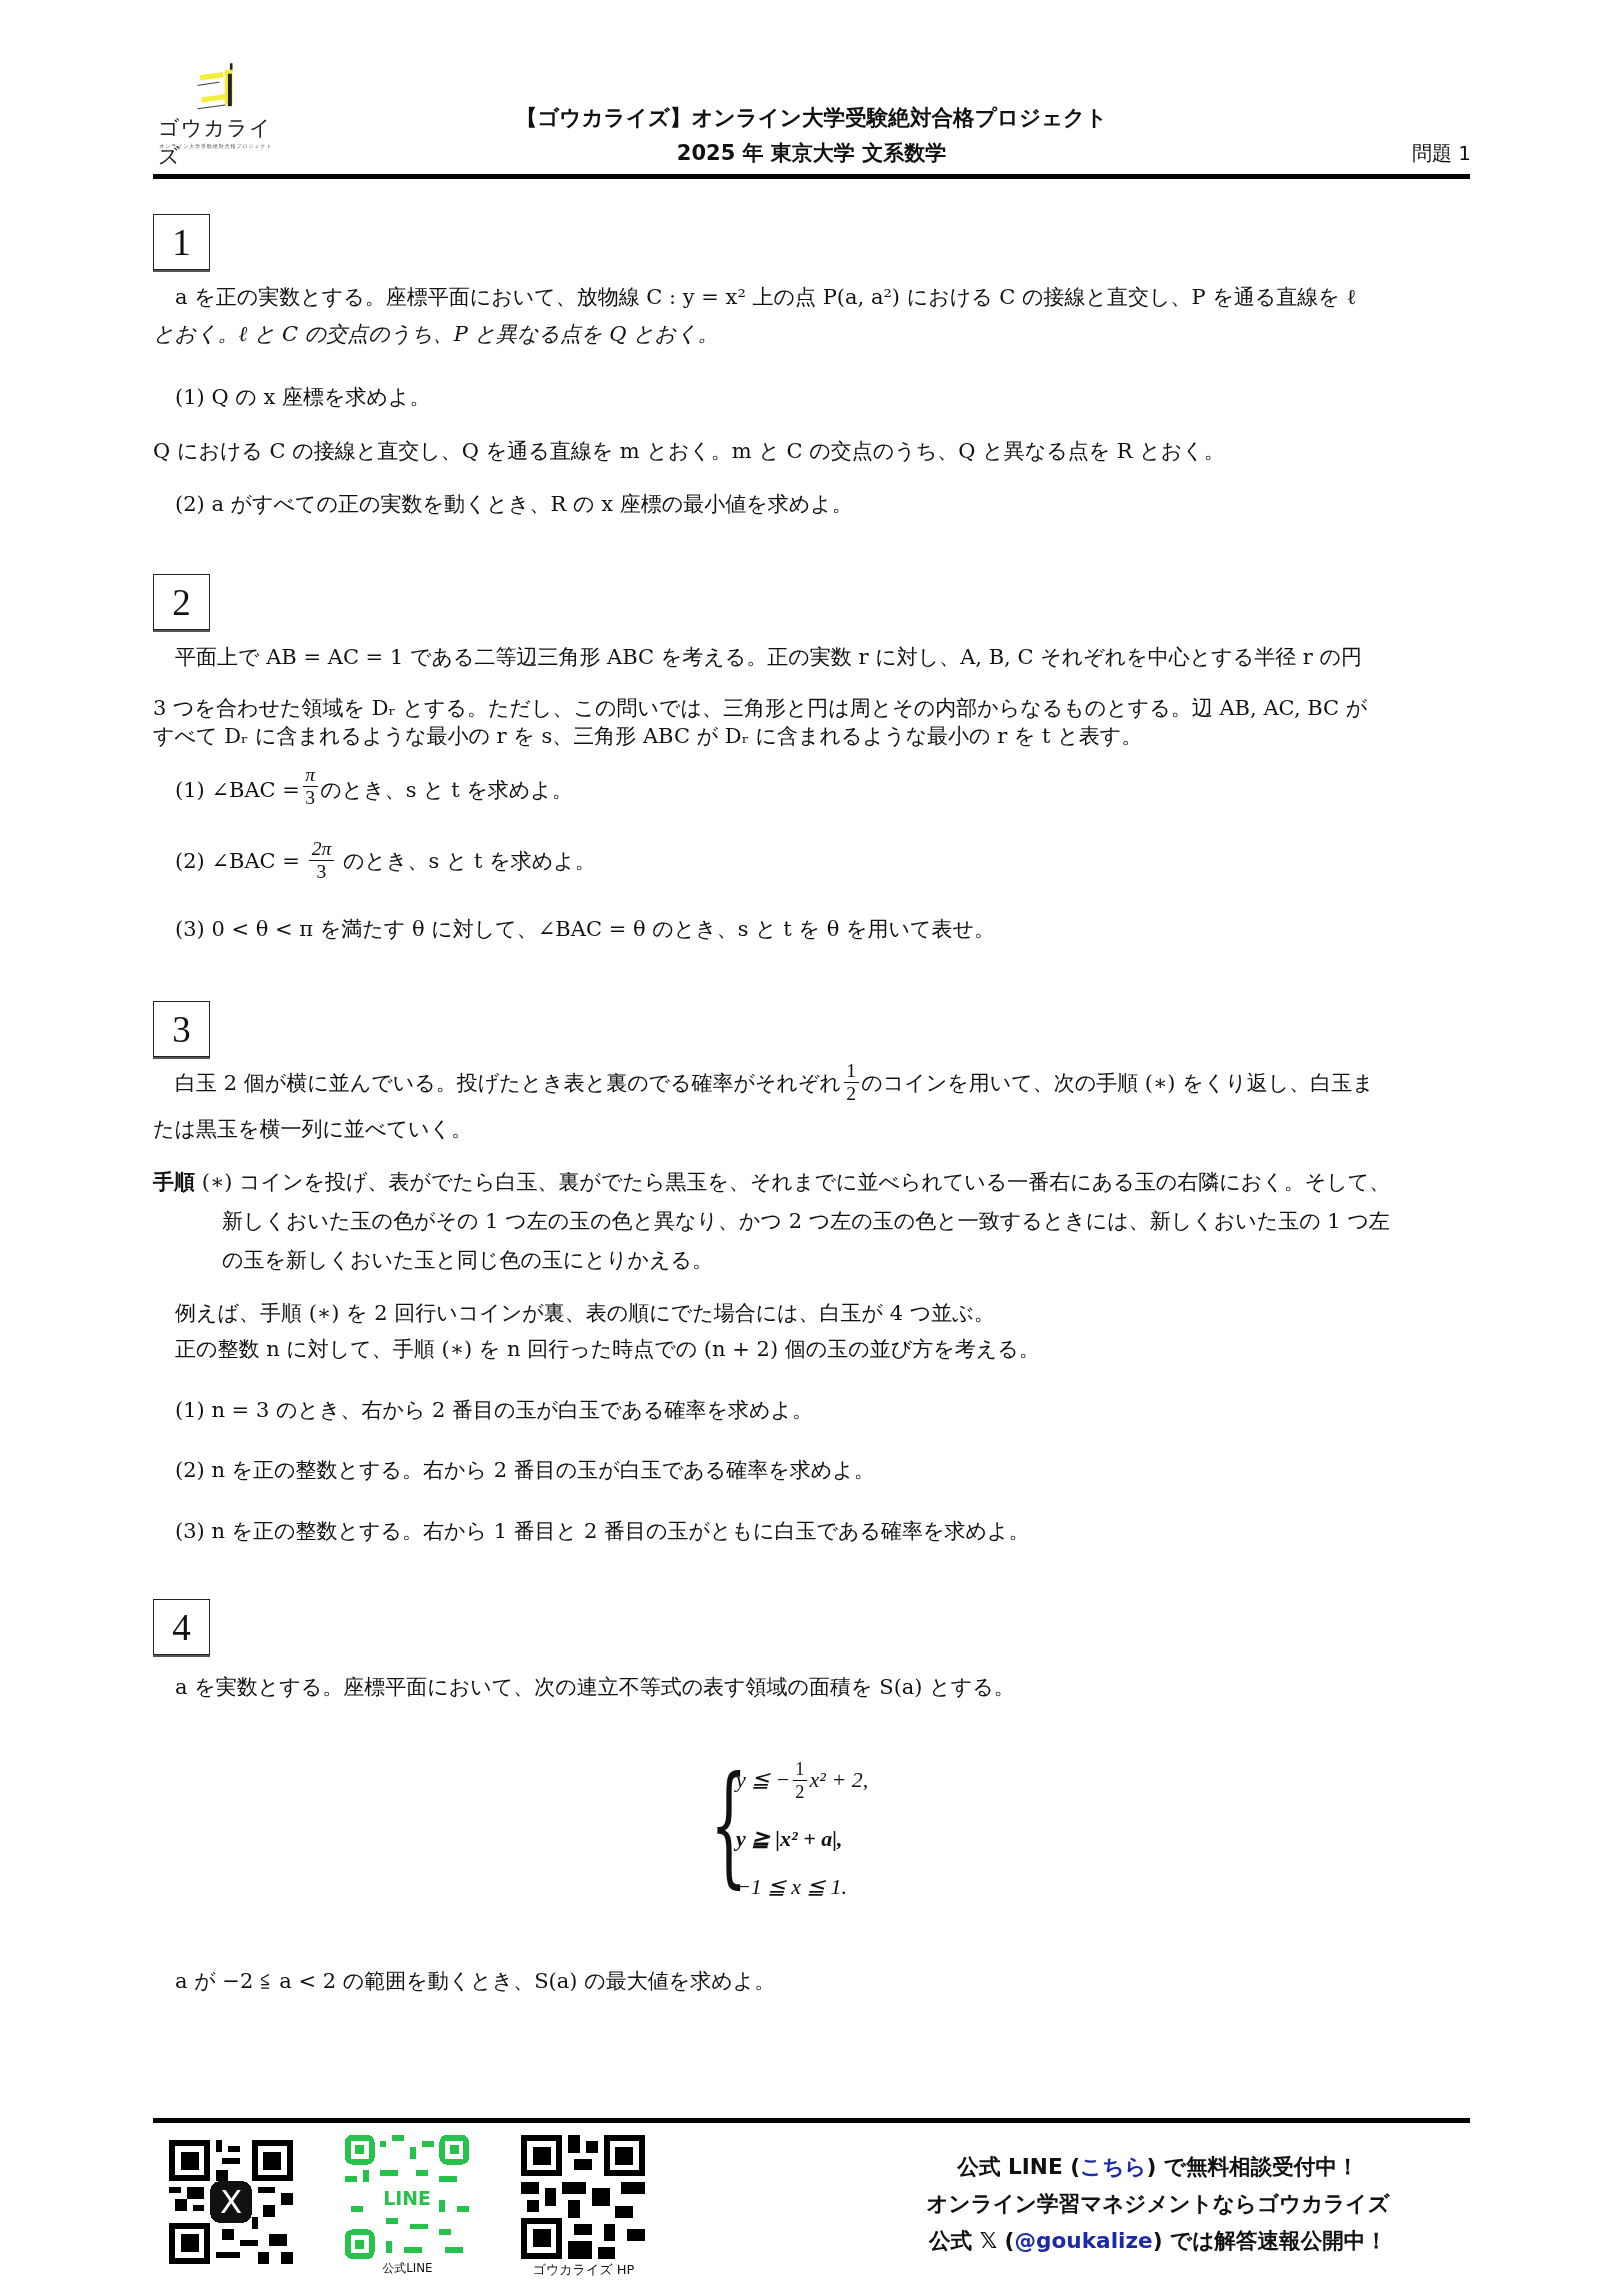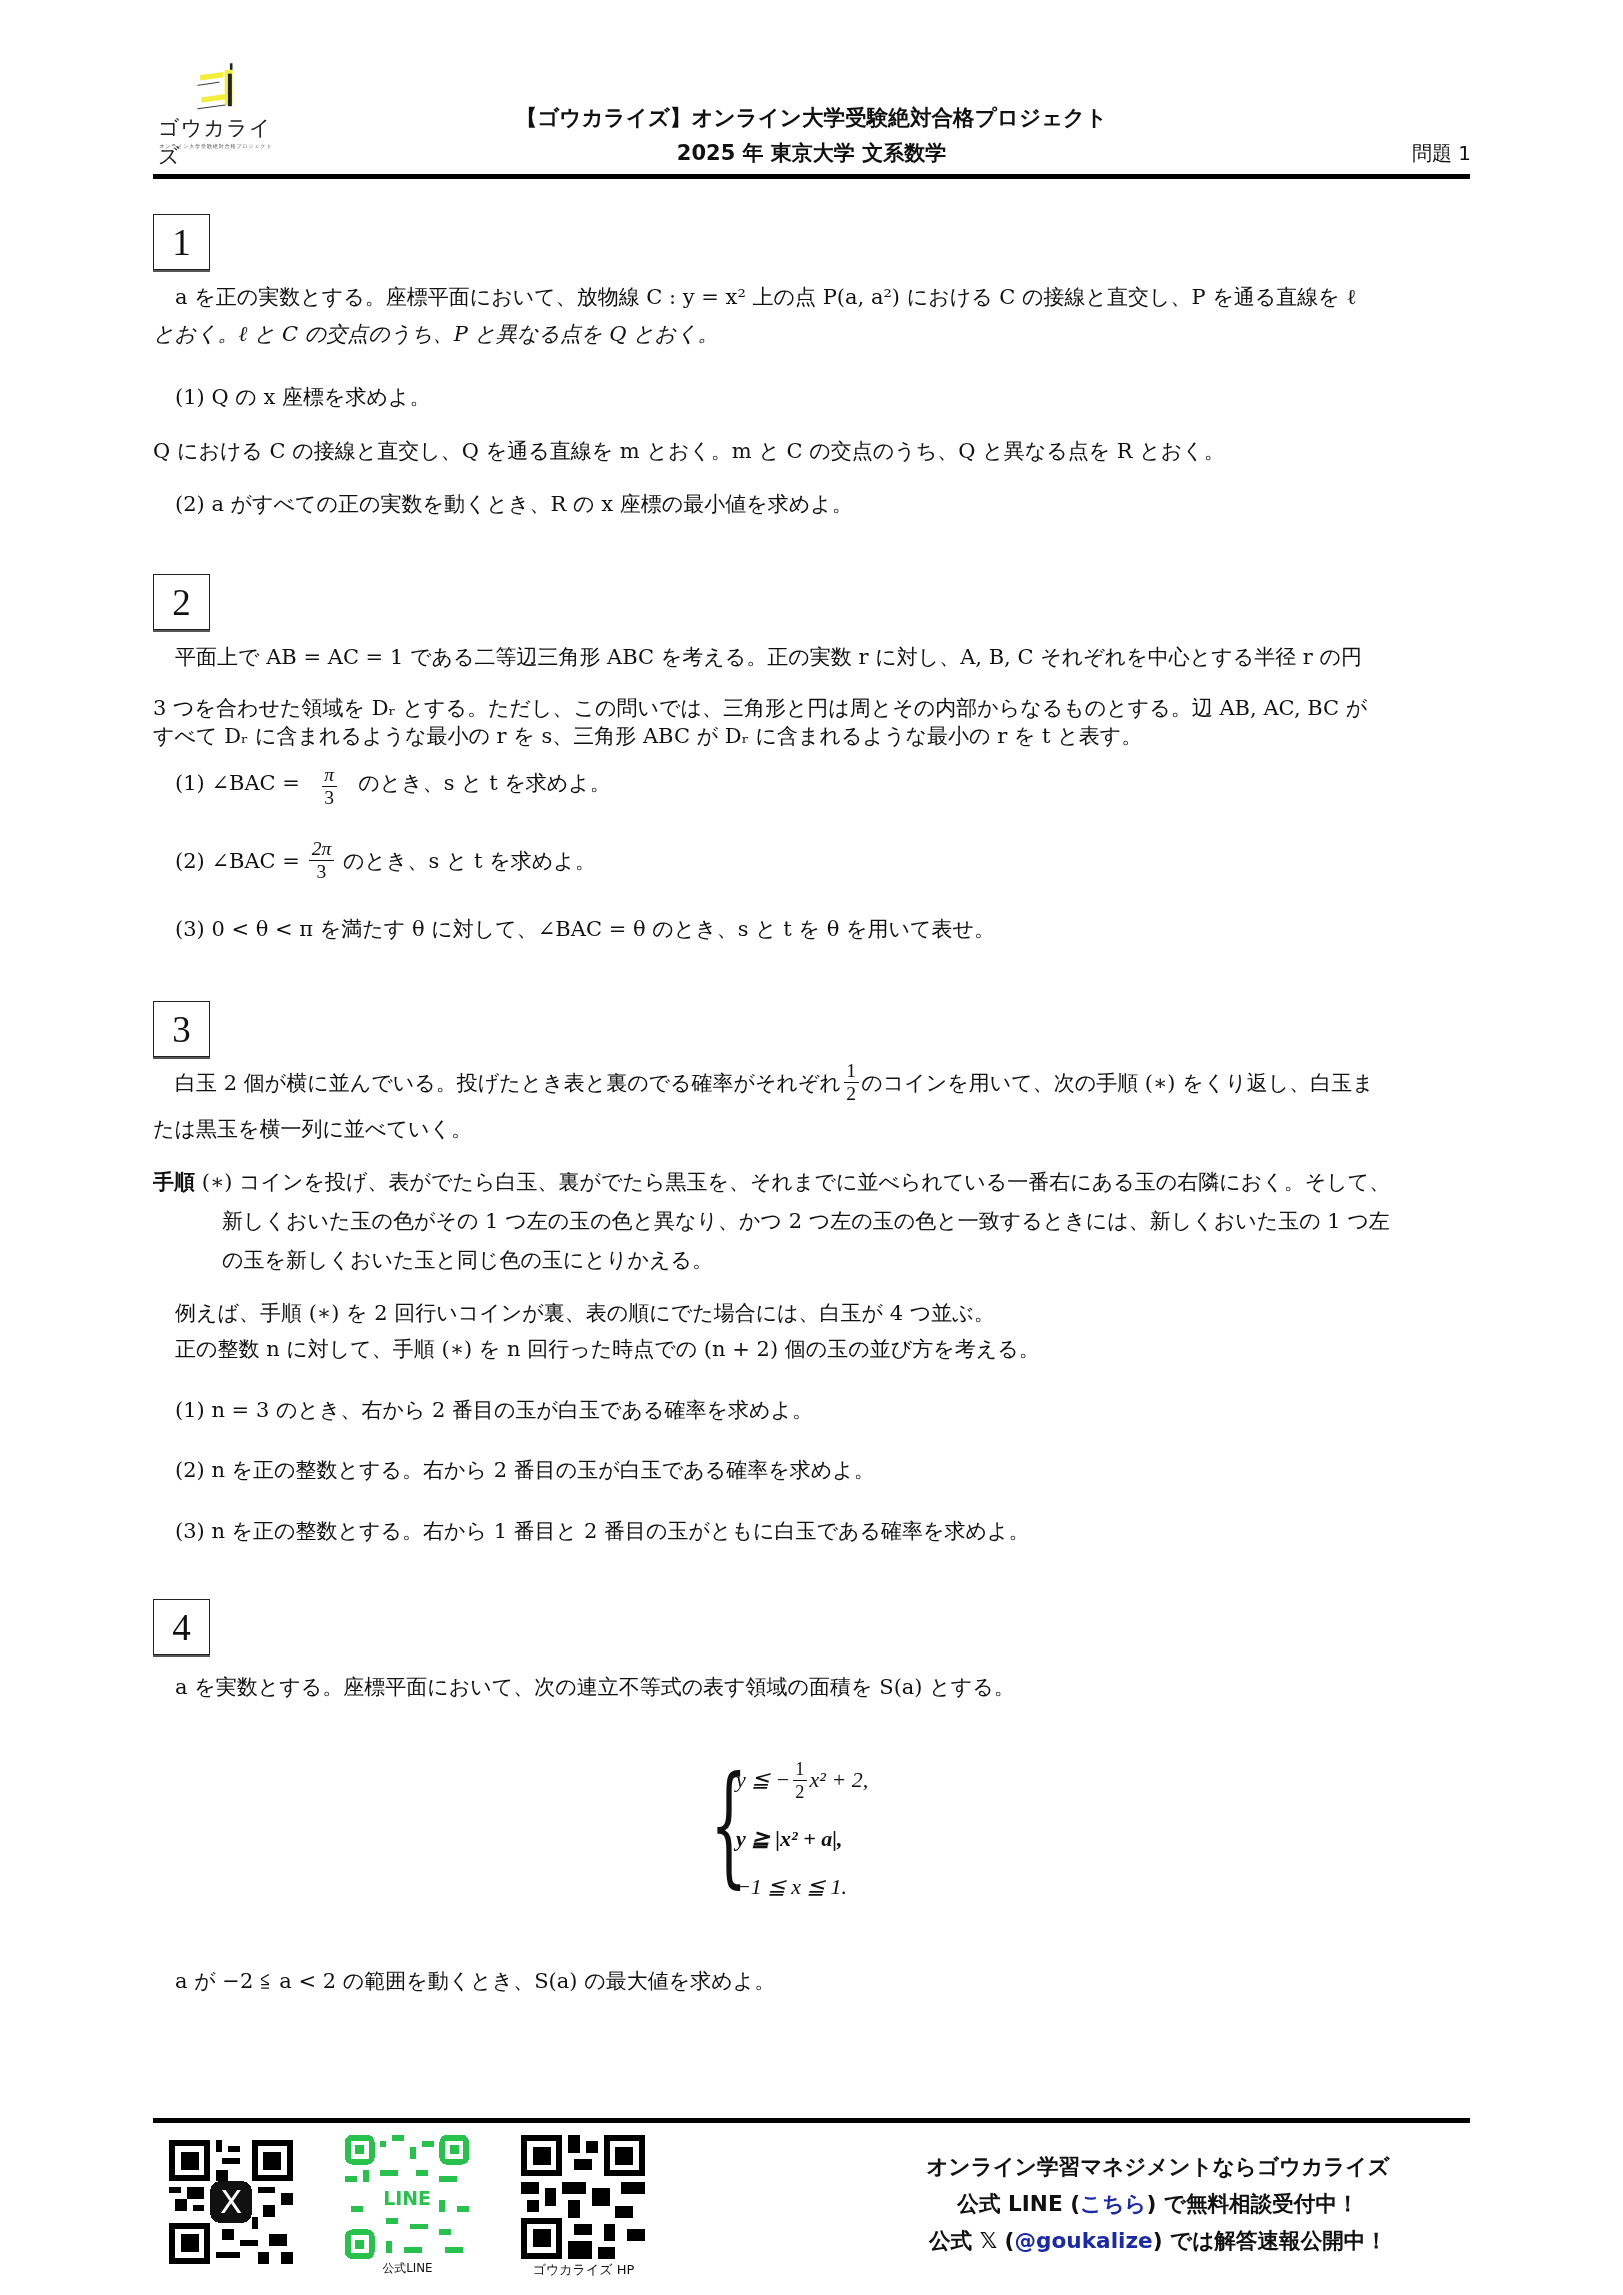--- a/index.html
+++ b/index.html
@@ -65,21 +65,21 @@
 <div class="abs para" style="left:153px;top:432px;width:1309px;">Q における C の接線と直交し、Q を通る直線を m とおく。m と C の交点のうち、Q と異なる点を R とおく。</div>
 <div class="abs item" style="left:175px;top:485px;">(2)  a がすべての正の実数を動くとき、R の x 座標の最小値を求めよ。</div>
 
 <div class="abs pbox" style="left:153px;top:574px;">
   <span>2</span>
 </div>
 <div class="abs para" style="left:175px;top:638px;width:1302px;">平面上で AB = AC = 1 である二等辺三角形 ABC を考える。正の実数 r に対し、A, B, C それぞれを中心とする半径 r の円</div>
 <div class="abs para" style="left:153px;top:677px;width:1322px;margin-top:12px;">3 つを合わせた領域を Dᵣ とする。ただし、この問いでは、三角形と円は周とその内部からなるものとする。辺 AB, AC, BC が</div>
 <div class="abs para" style="left:153px;top:717px;width:1309px;">すべて Dᵣ に含まれるような最小の r を s、三角形 ABC が Dᵣ に含まれるような最小の r を t と表す。</div>
 
-<div class="abs item" style="left:175px;top:764px;display:flex;align-items:flex-start;gap:19px;">
+<div class="abs item" style="left:175px;top:764px;display:flex;align-items:flex-end;gap:0;">
   <span>(1)  ∠BAC =</span>
   <span class="frac math">
     <span class="num">π</span>
     <span class="rm">3</span>
   </span>
   <span>のとき、s と t を求めよ。</span>
 </div>
 <div class="abs item" style="left:175px;top:838px;display:flex;align-items:center;gap:6.5px;">
   <span>(2)  ∠BAC =</span>
   <span class="frac math">
@@ -242,21 +242,21 @@
         <rect x="14" y="15" width="2" height="3"></rect>
         <rect x="18" y="16" width="3" height="2"></rect>
         <rect x="8" y="18" width="4" height="3"></rect>
         <rect x="13" y="19" width="3" height="2"></rect>
     </g>
   </svg>
   <div class="qr-cap sans" style="font-size:13px;">ゴウカライズ HP</div>
 </div>
 
 <div class="abs sans foot-text" style="left:831px;top:2148px;width:654px;">
-  <div>オンライン学習マネジメントならゴウカライズ</div>
   <div>
     <span>公式 LINE (</span><span class="link">こちら</span><span>) で無料相談受付中！</span>
   </div>
+  <div>オンライン学習マネジメントならゴウカライズ</div>
   <div>
     <span>公式 𝕏 (</span><span class="link">@goukalize</span><span>) では解答速報公開中！</span>
   </div>
 </div>
 
 
 </body></html>

